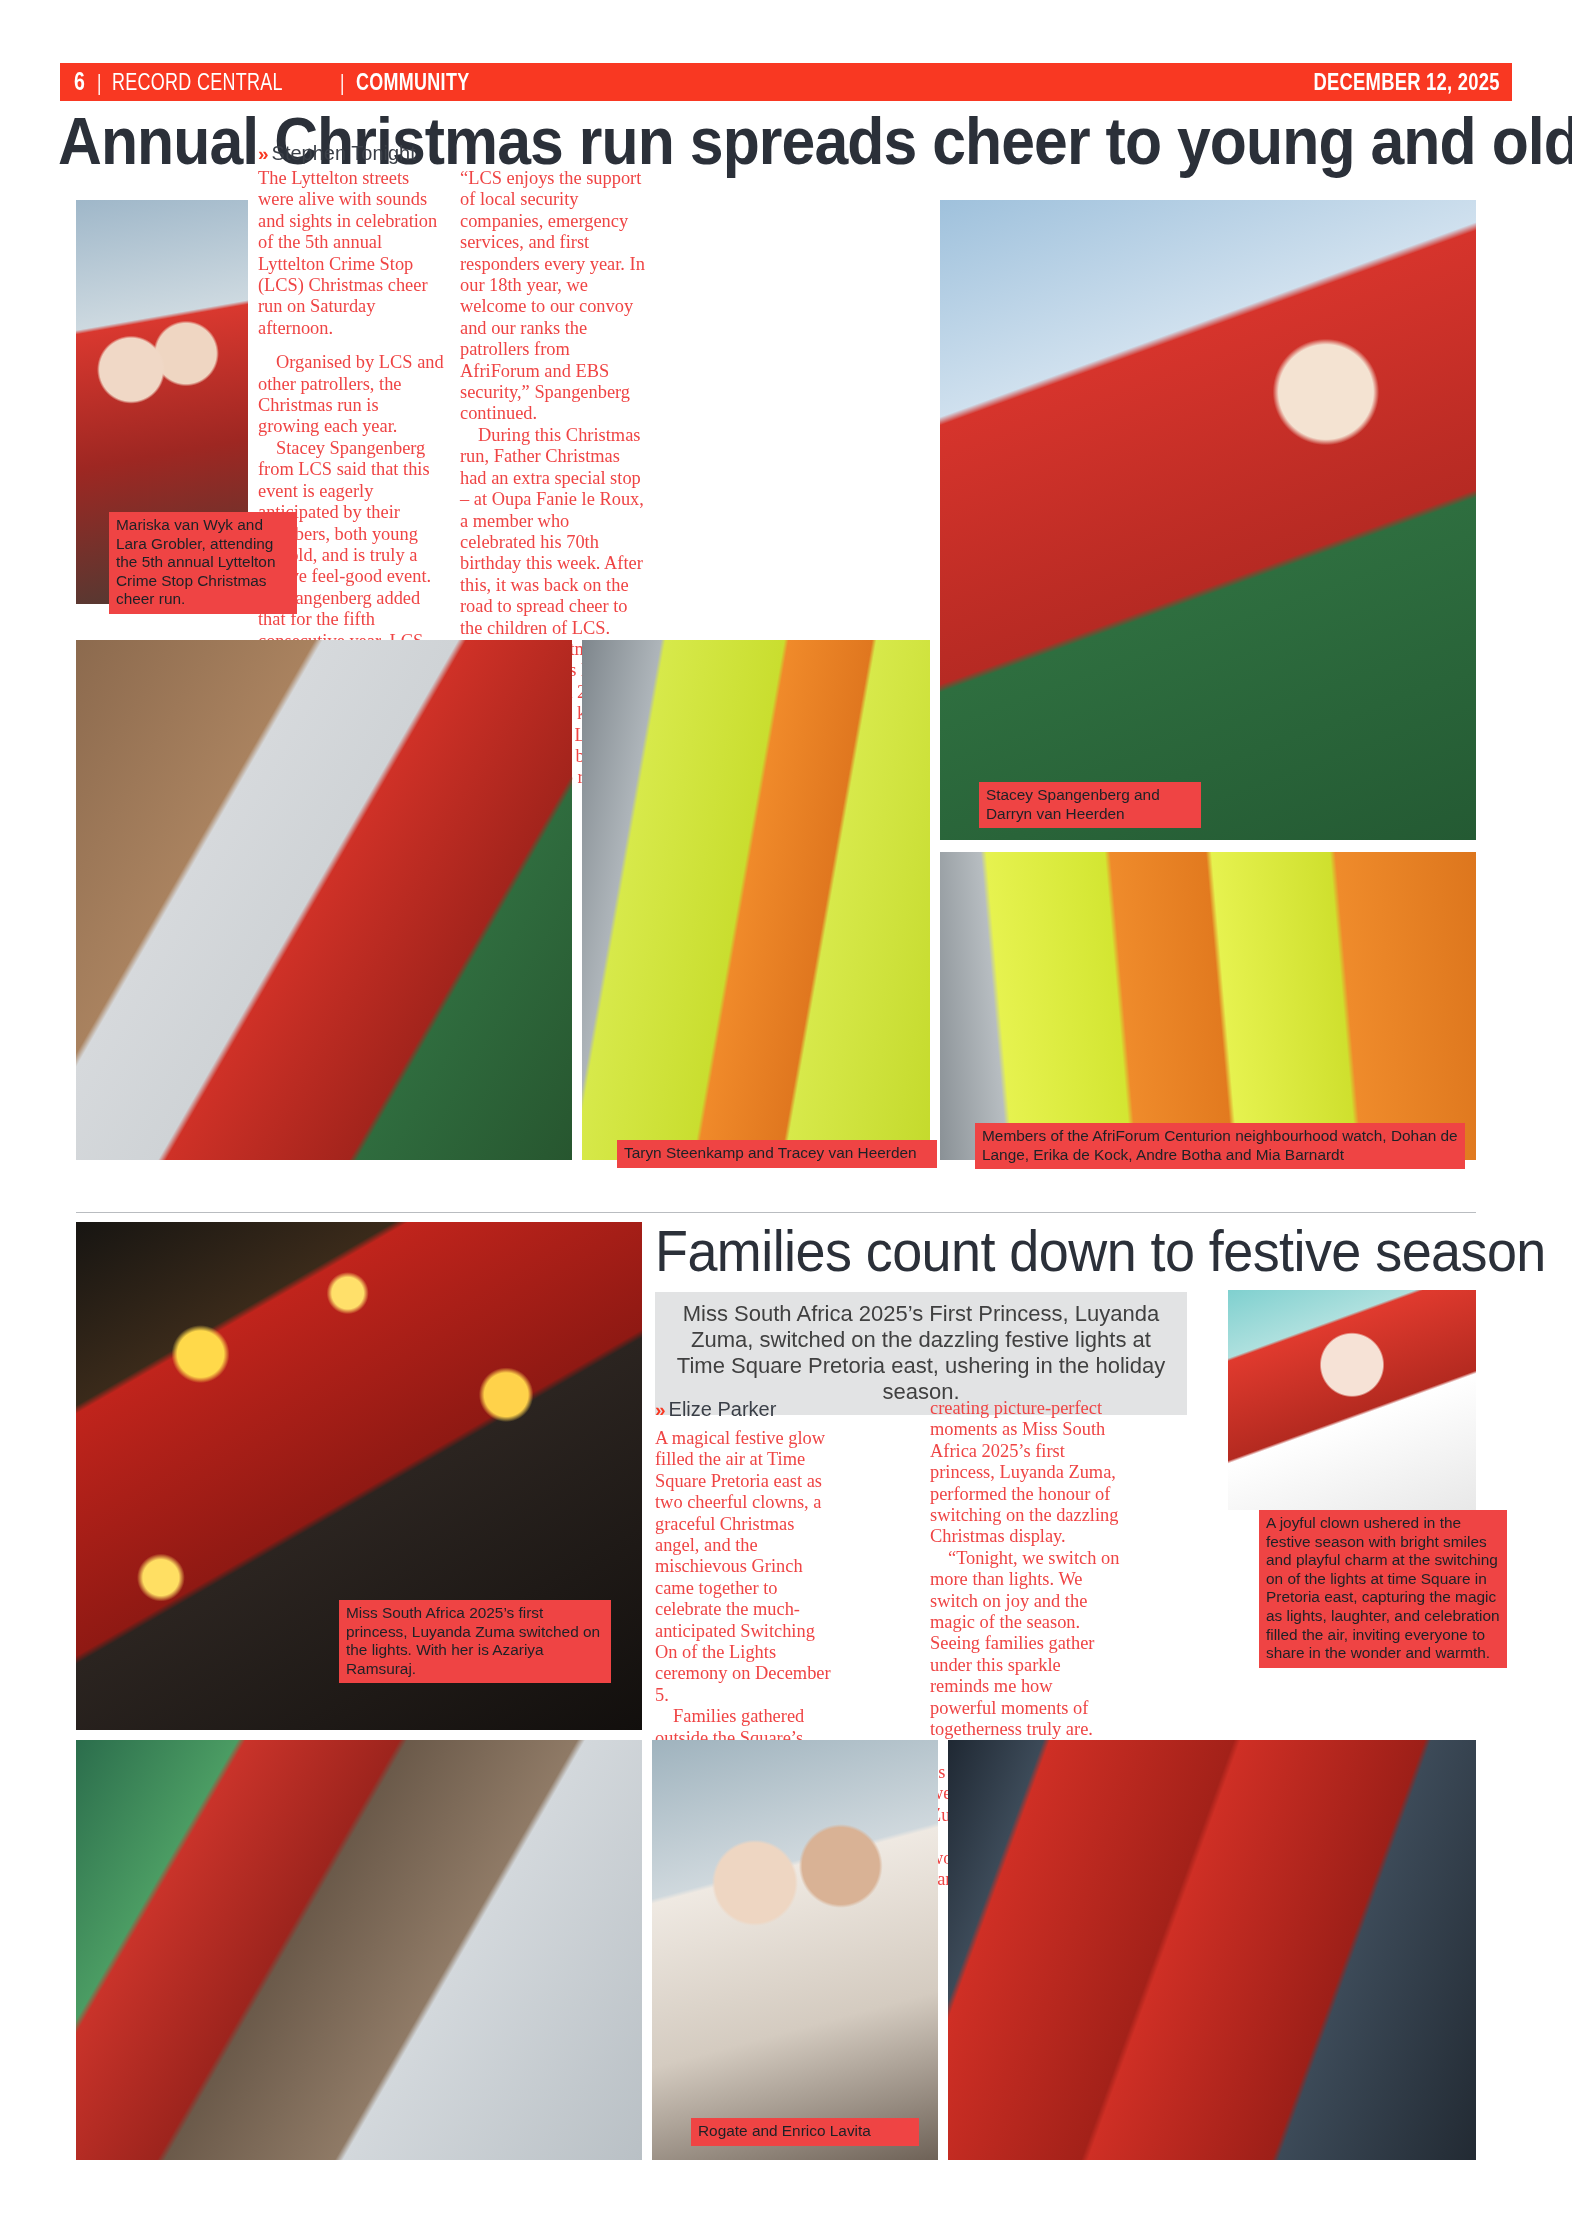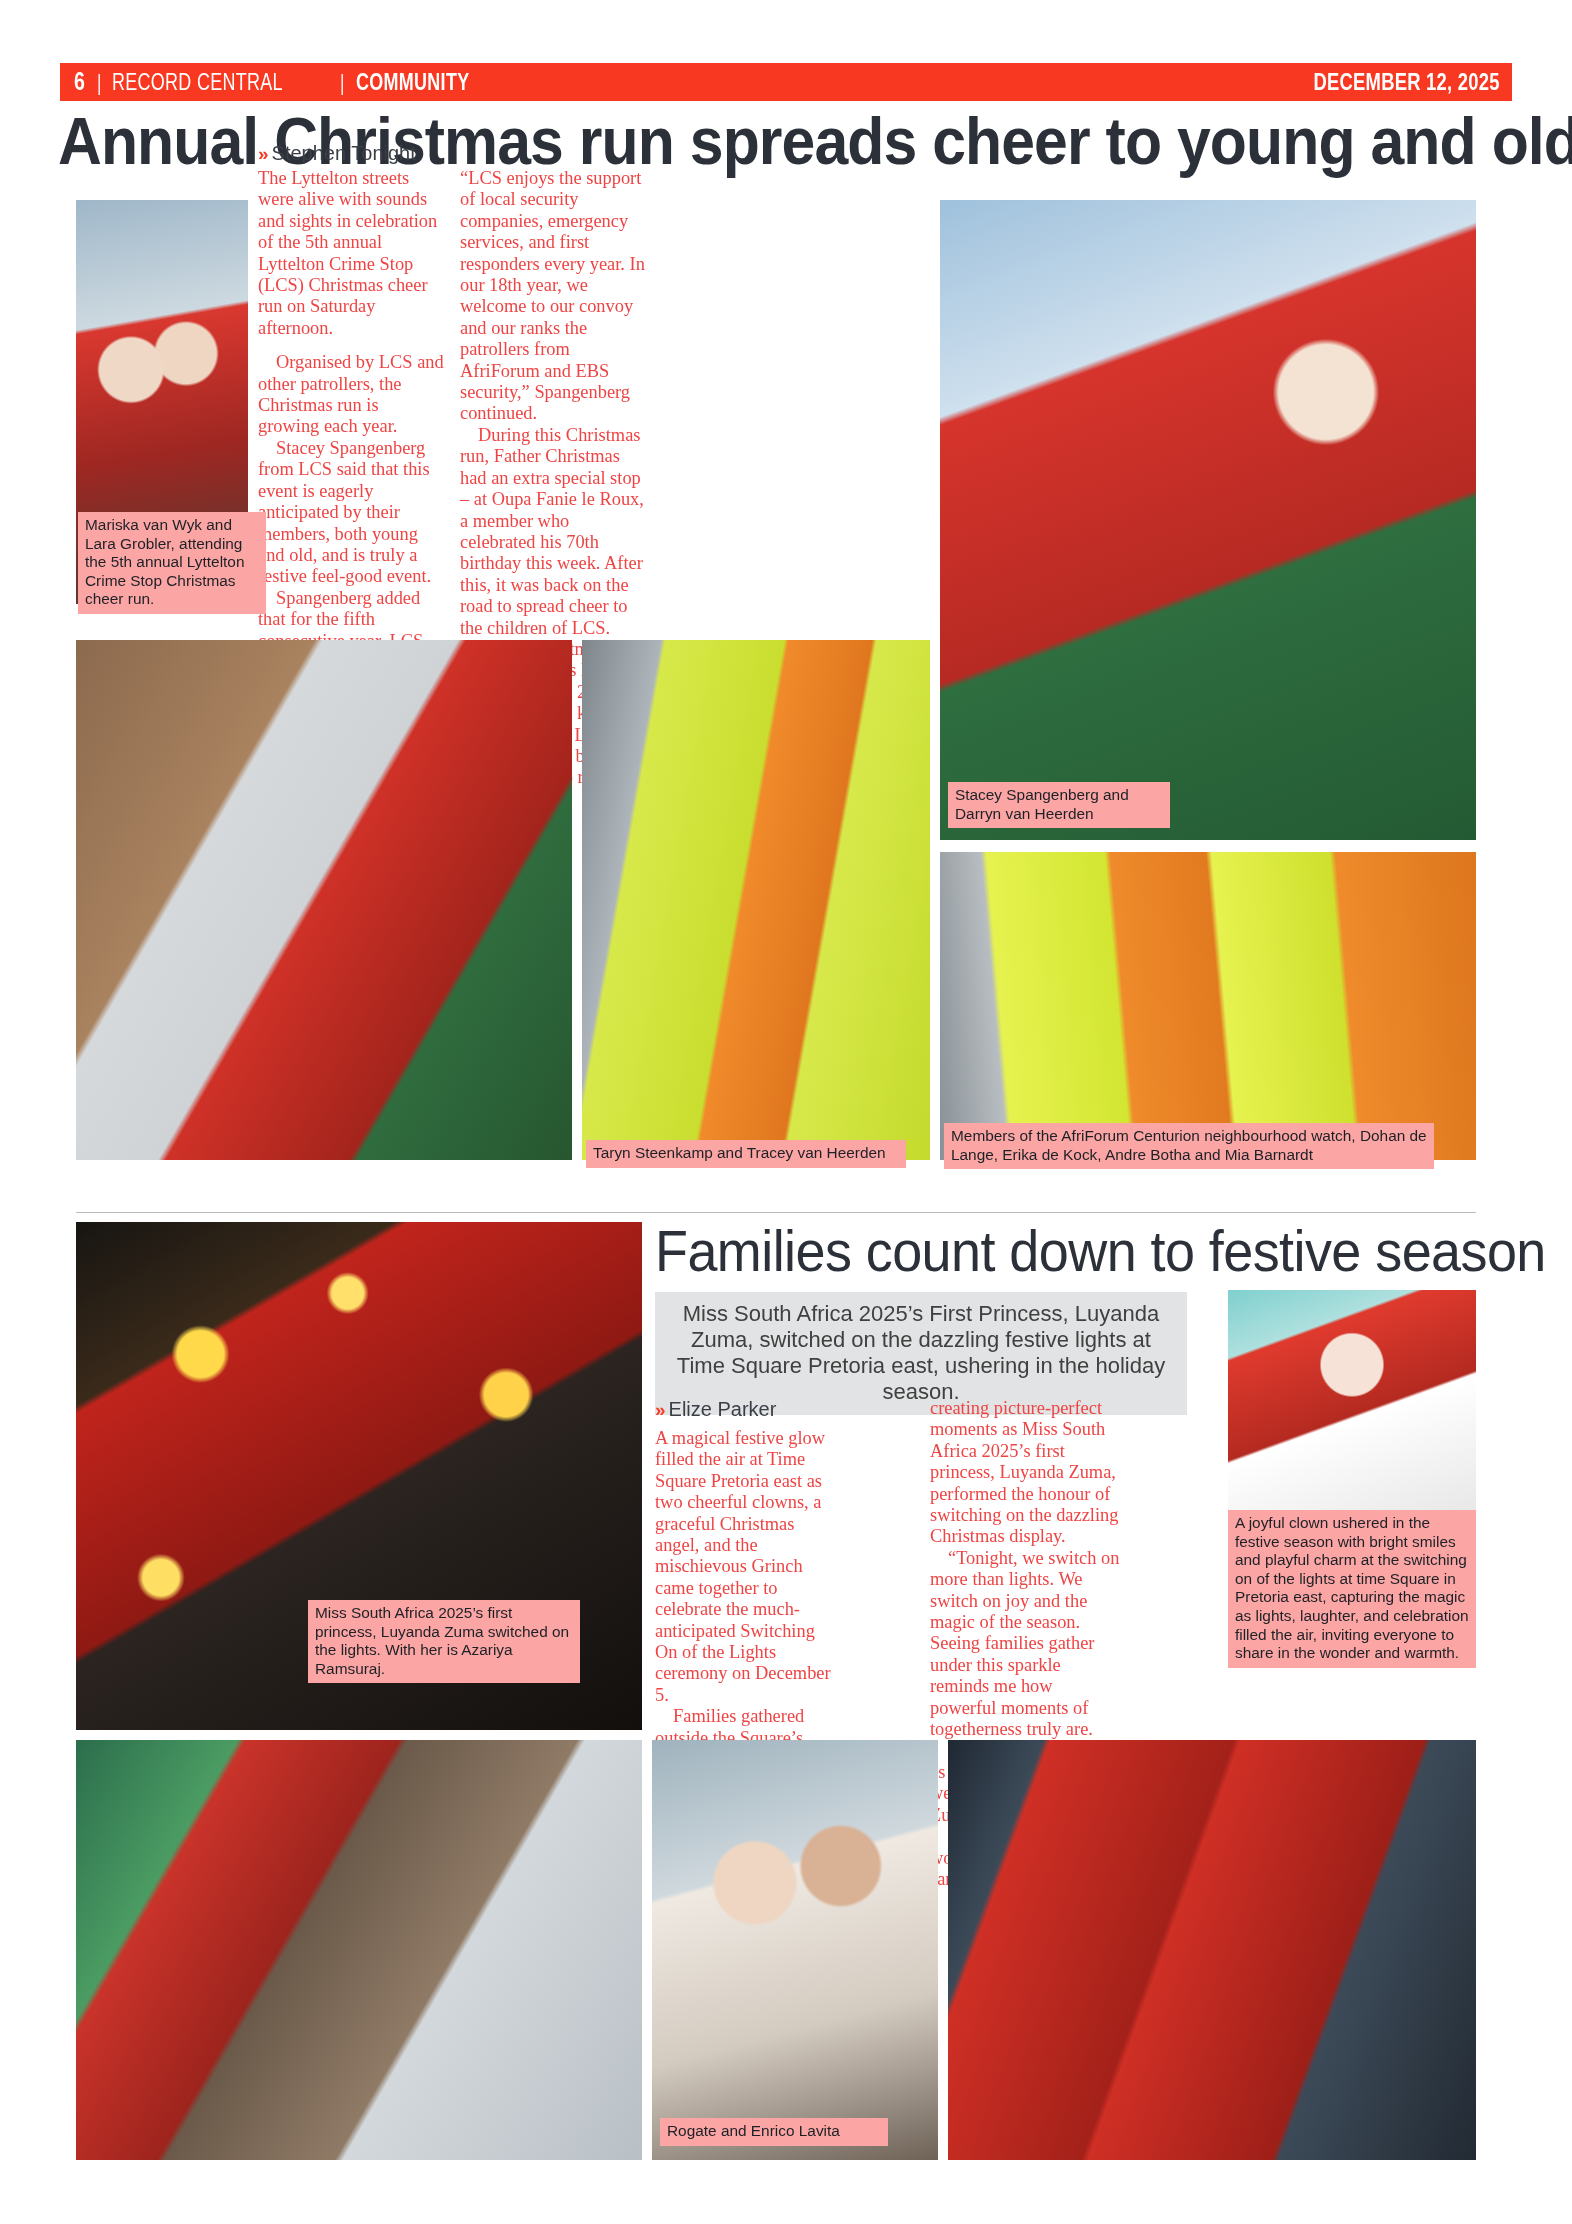--- a/index.html
+++ b/index.html
@@ -25,21 +25,21 @@
 
   
   .col{position:absolute;font-family:"Liberation Serif",serif;font-size:18.4px;line-height:21.4px;color:#ef4444;text-align:left;}
   .col p{margin:0;text-indent:18px;}
   .col p.first{text-indent:0;}
   .col .bl{margin-bottom:13px;}
 
   
   .photo{position:absolute;overflow:hidden;background:#cfd3d6;}
   .photo .ph-inner{position:absolute;inset:0;}
-  .cap{position:absolute;background:#fca5a5;color:#1d2126;font-family:"Liberation Sans",sans-serif;font-size:15.4px;line-height:18.6px;padding:4px 7px 5px 7px;box-sizing:border-box;}
+  .cap{position:absolute;background:#ef4444;color:#1d2126;font-family:"Liberation Sans",sans-serif;font-size:15.4px;line-height:18.6px;padding:4px 7px 5px 7px;box-sizing:border-box;margin-left:31px;}
 
   
   .standfirst{position:absolute;left:655px;top:1292px;width:532px;background:#e2e3e4;color:#404040;font-family:"Liberation Sans Narrow","Liberation Sans",sans-serif;font-size:22px;line-height:26px;text-align:center;padding:9px 12px 10px 12px;box-sizing:border-box;}
 
   .rule{position:absolute;background:#b9bcc0;height:1px;}
   .g-santa{background:
      radial-gradient(circle at 72% 30%, #f4e3d2 8%, transparent 9%),
      linear-gradient(160deg,#9fc1dc 0%,#cfe0ee 26%,#d6342c 27%,#b62a23 58%,#2e6e3f 59%,#245a33 100%);}
   .g-two-women{background:
      radial-gradient(circle at 32% 42%, #f0d8c6 12%, transparent 13%),

